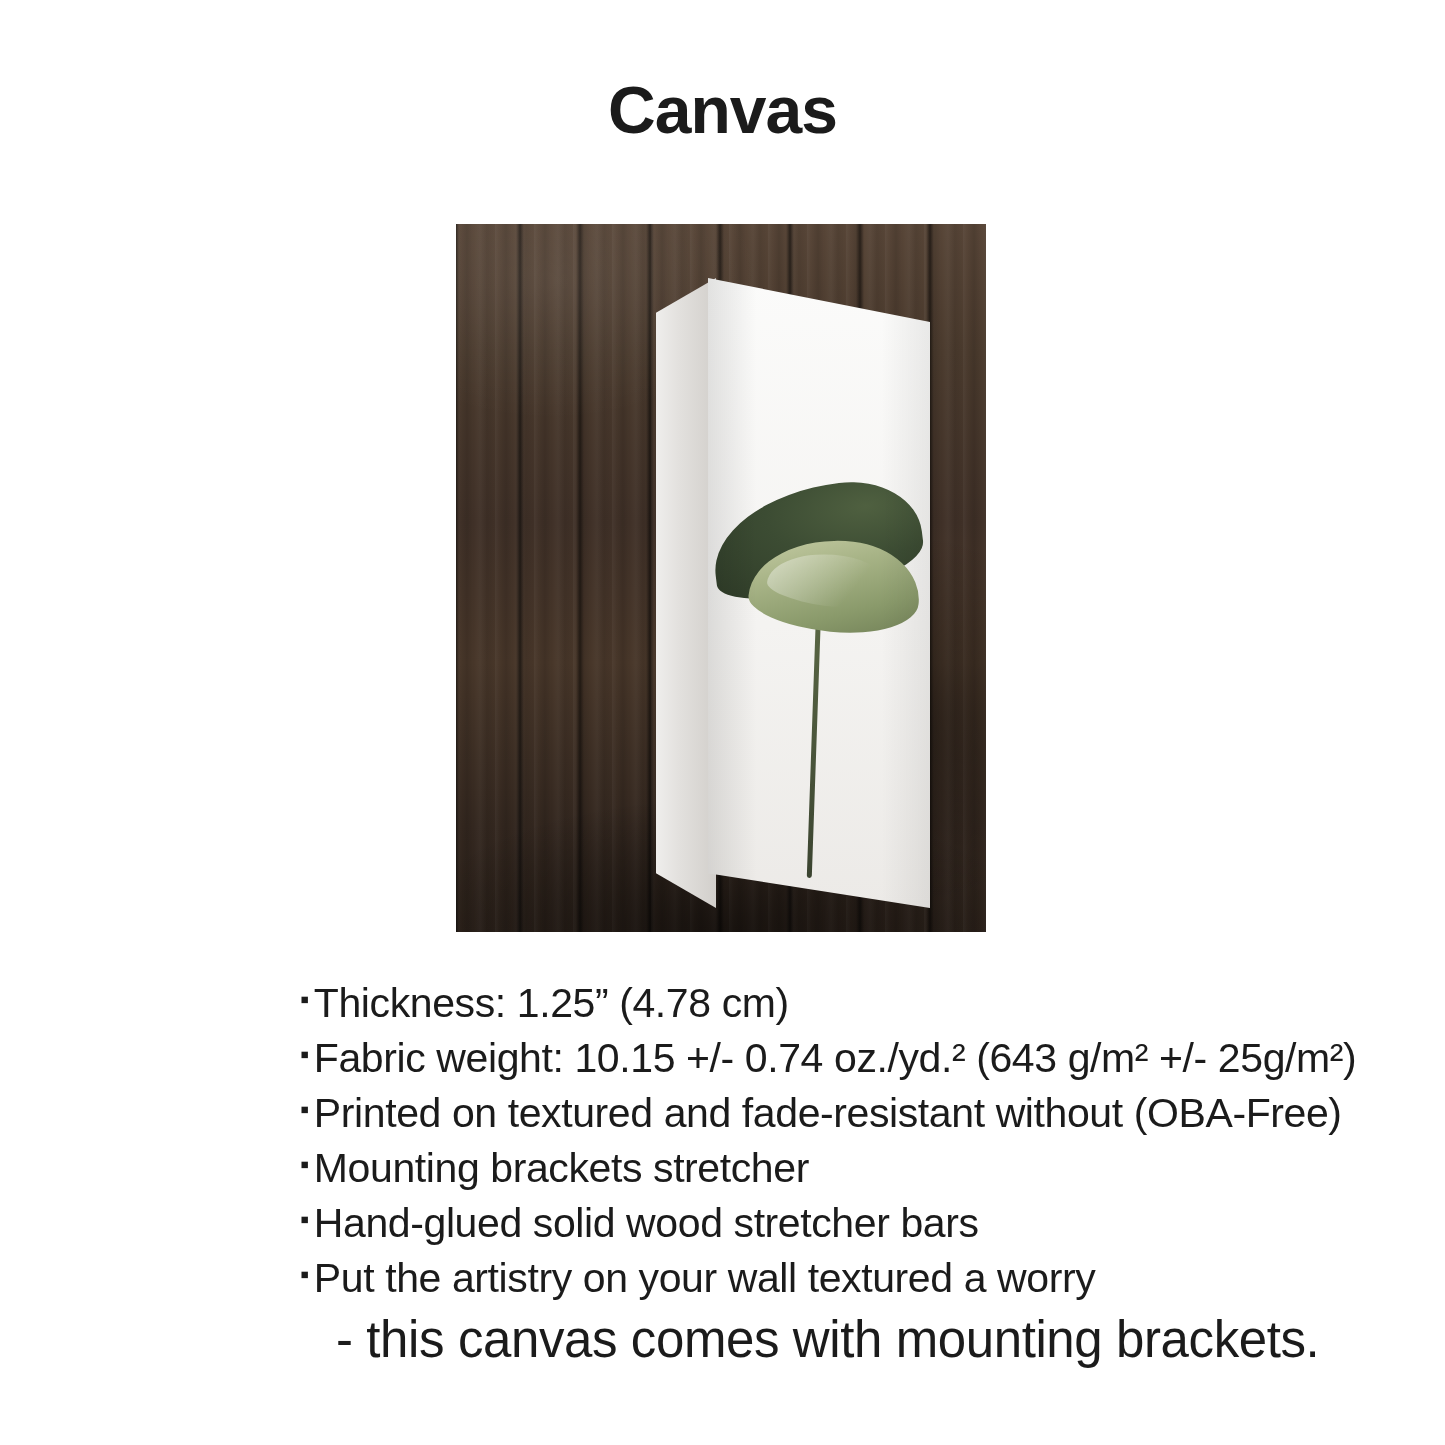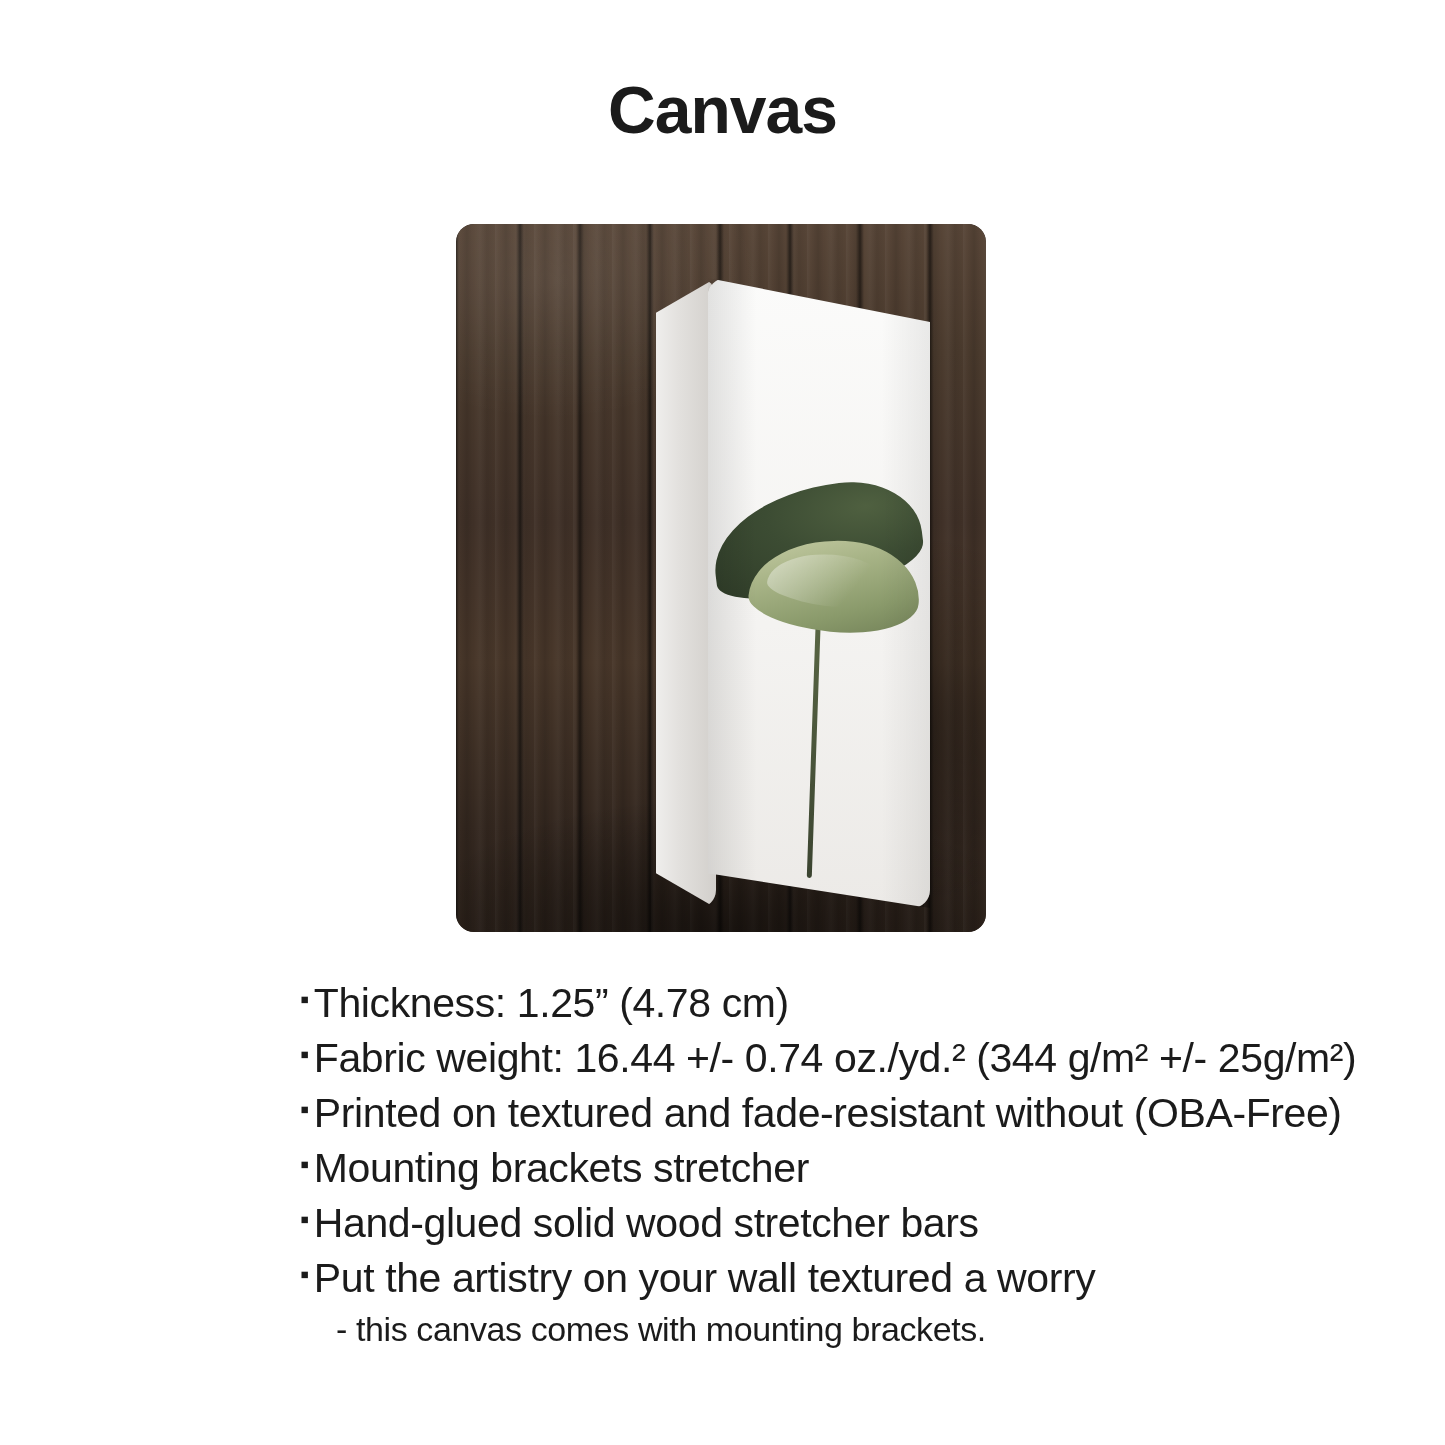--- a/index.html
+++ b/index.html
@@ -1,15 +1,15 @@
 <!DOCTYPE html>
 <html><head>
 <meta charset="utf-8">
 <style>
-  * { box-sizing: border-box; margin: 0; padding: 0; border-radius: 18px; }
+  * { box-sizing: border-box; margin: 0; padding: 0; }
   html, body {
     width: 1445px;
     height: 1445px;
     background: #ffffff;
     font-family: "Liberation Sans", sans-serif;
     overflow: hidden;
   }
   .page {
     position: relative;
     width: 1445px;
@@ -169,21 +169,21 @@
   }
   .spec-bullet {
     font-size: 26px;
     line-height: 1.5;
     margin-right: 5px;
     color: #1b1b1b;
     flex: 0 0 auto;
   }
   .spec-text { flex: 0 0 auto; }
   .spec-cont {
-    font-size: 34px;
+    font-size: 51px;
     line-height: 1.17;
     color: #1b1b1b;
     letter-spacing: -0.4px;
     padding-left: 36px;
     white-space: nowrap;
   }
 </style>
 </head>
 <body>
 
@@ -205,21 +205,21 @@
 
   <div class="specs">
 
     <div class="spec-row">
       <span class="spec-bullet">▪</span>
       <span class="spec-text">Thickness: 1.25” (4.78 cm)</span>
     </div>
 
     <div class="spec-row">
       <span class="spec-bullet">▪</span>
-      <span class="spec-text">Fabric weight: 16.44 +/- 0.74 oz./yd.² (344 g/m² +/- 25g/m²)</span>
+      <span class="spec-text">Fabric weight: 10.15 +/- 0.74 oz./yd.² (643 g/m² +/- 25g/m²)</span>
     </div>
 
     <div class="spec-row">
       <span class="spec-bullet">▪</span>
       <span class="spec-text">Printed on textured and fade-resistant without (OBA-Free)</span>
     </div>
 
     <div class="spec-row">
       <span class="spec-bullet">▪</span>
       <span class="spec-text">Mounting brackets stretcher</span>

